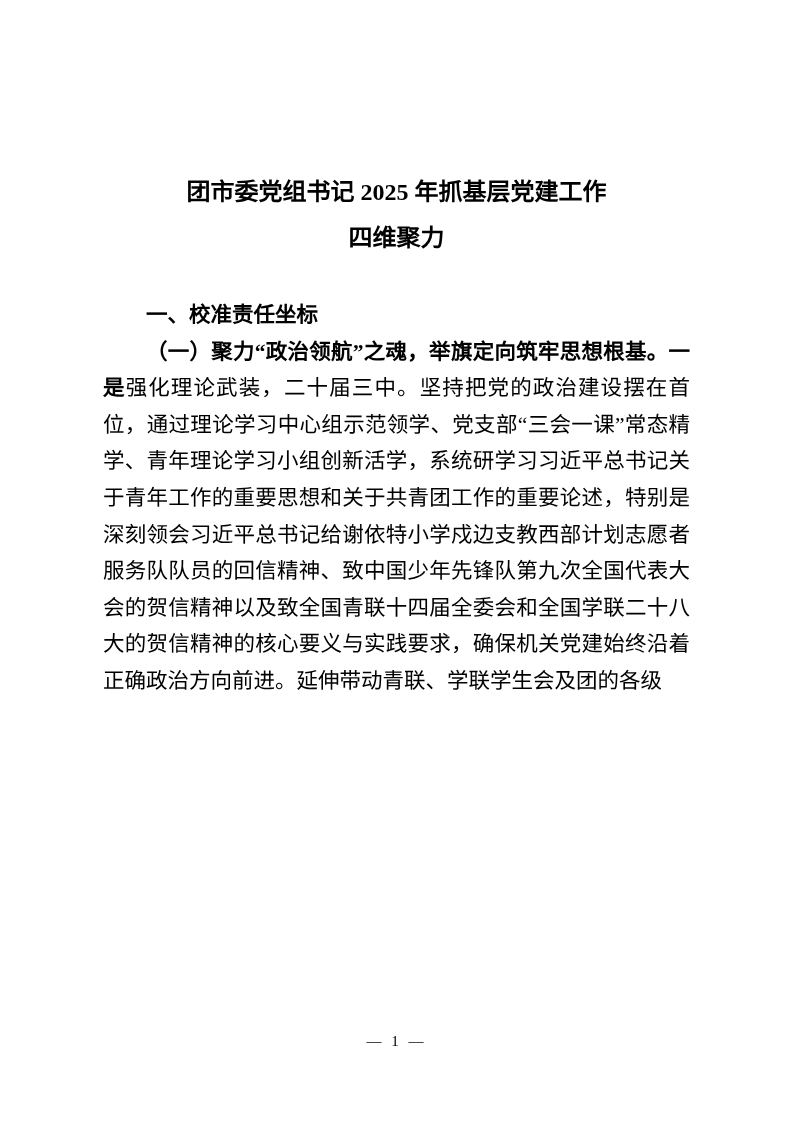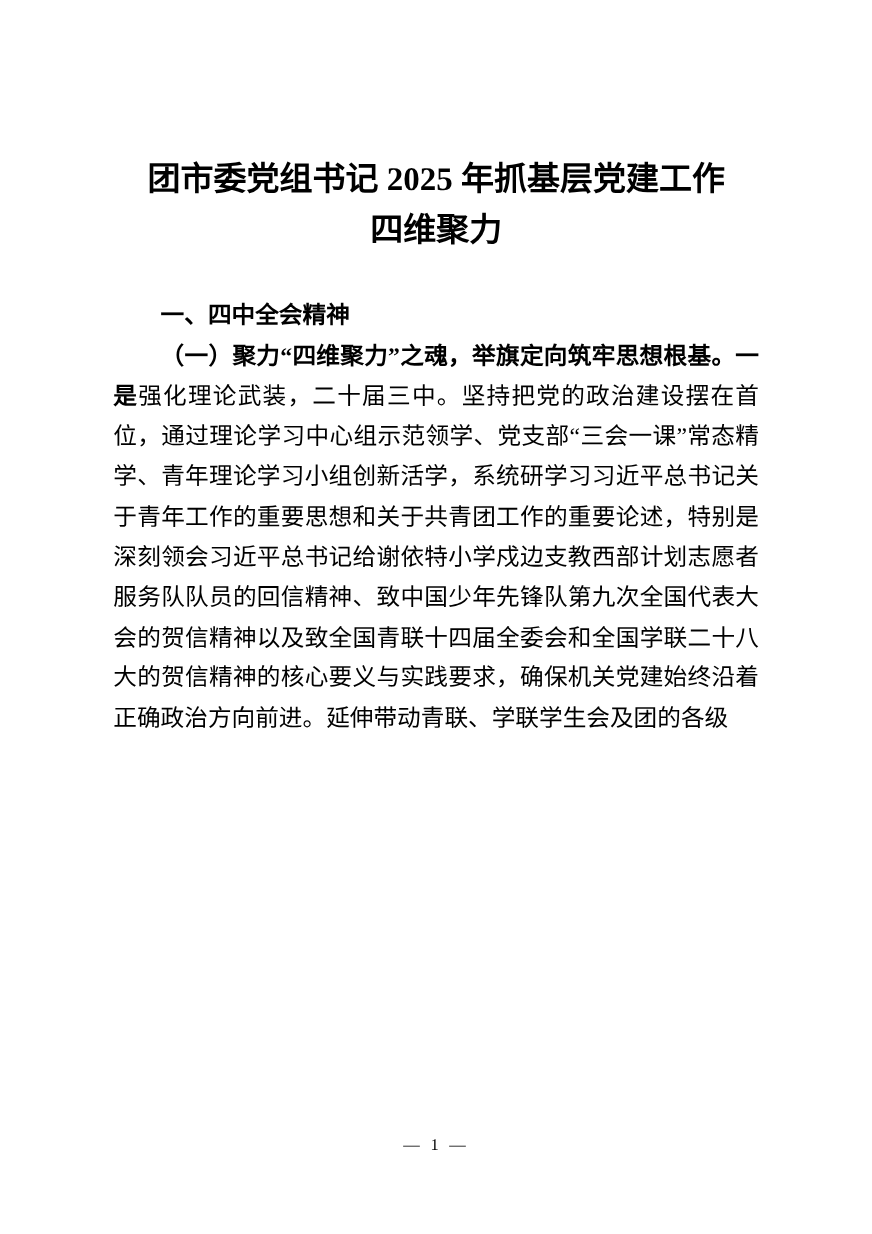--- a/index.html
+++ b/index.html
@@ -14,23 +14,24 @@
     position: relative;
     width: 793px;
     height: 1122px;
     background: #ffffff;
     overflow: hidden;
   }
   .doc-title {
     padding-top: 141px;
     text-align: center;
     font-weight: bold;
-    font-size: 30px;
+    font-size: 24px;
     line-height: 46px;
     font-family: "Liberation Serif", "DejaVu Serif", serif;
+    margin-top: 28px;
   }
   .doc-title .title-line { display: block; }
   .doc-body {
     margin: 36px 103px 0 103px;
     font-size: 21.5px;
     line-height: 36.6px;
     text-align: justify;
     text-justify: inter-character;
   }
   .doc-body p {
@@ -60,23 +61,23 @@
 <div class="page">
 
   <h1 class="doc-title">
     <span class="title-line">团市委党组书记 2025 年抓基层党建工作</span>
     <span class="title-line">四维聚力</span>
   </h1>
 
   <div class="doc-body">
 
 
-    <p class="section-heading">一、四中全会精神</p>
+    <p class="section-heading">一、校准责任坐标</p>
 
-    <p><span class="bold">（一）聚力“四维聚力”之魂，举旗定向筑牢思想根基。</span><span class="bold">一是</span><span>强化理论武装，二十届三中。坚持把党的政治建设摆在首位，通过理论学习中心组示范领学、党支部“三会一课”常态精学、青年理论学习小组创新活学，系统研学习习近平总书记关于青年工作的重要思想和关于共青团工作的重要论述，特别是深刻领会习近平总书记给谢依特小学戍边支教西部计划志愿者服务队队员的回信精神、致中国少年先锋队第九次全国代表大会的贺信精神以及致全国青联十四届全委会和全国学联二十八大的贺信精神的核心要义与实践要求，确保机关党建始终沿着正确政治方向前进。延伸带动青联、学联学生会及团的各级</span></p>
+    <p><span class="bold">（一）聚力“政治领航”之魂，举旗定向筑牢思想根基。</span><span class="bold">一是</span><span>强化理论武装，二十届三中。坚持把党的政治建设摆在首位，通过理论学习中心组示范领学、党支部“三会一课”常态精学、青年理论学习小组创新活学，系统研学习习近平总书记关于青年工作的重要思想和关于共青团工作的重要论述，特别是深刻领会习近平总书记给谢依特小学戍边支教西部计划志愿者服务队队员的回信精神、致中国少年先锋队第九次全国代表大会的贺信精神以及致全国青联十四届全委会和全国学联二十八大的贺信精神的核心要义与实践要求，确保机关党建始终沿着正确政治方向前进。延伸带动青联、学联学生会及团的各级</span></p>
 
   </div>
 
   <div class="page-footer">
     <span>— 1 —</span>
   </div>
 
 </div>
 
 </body></html>

